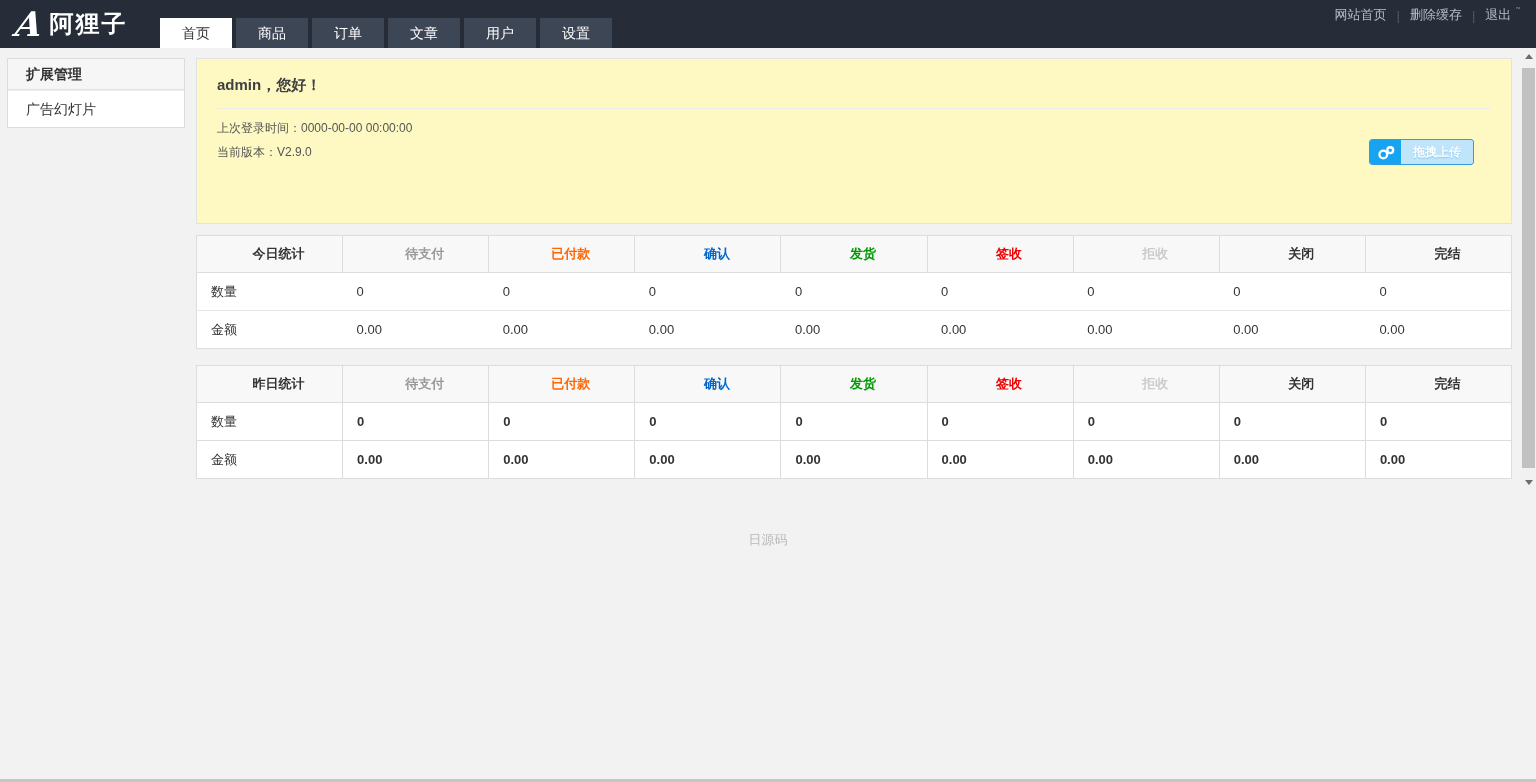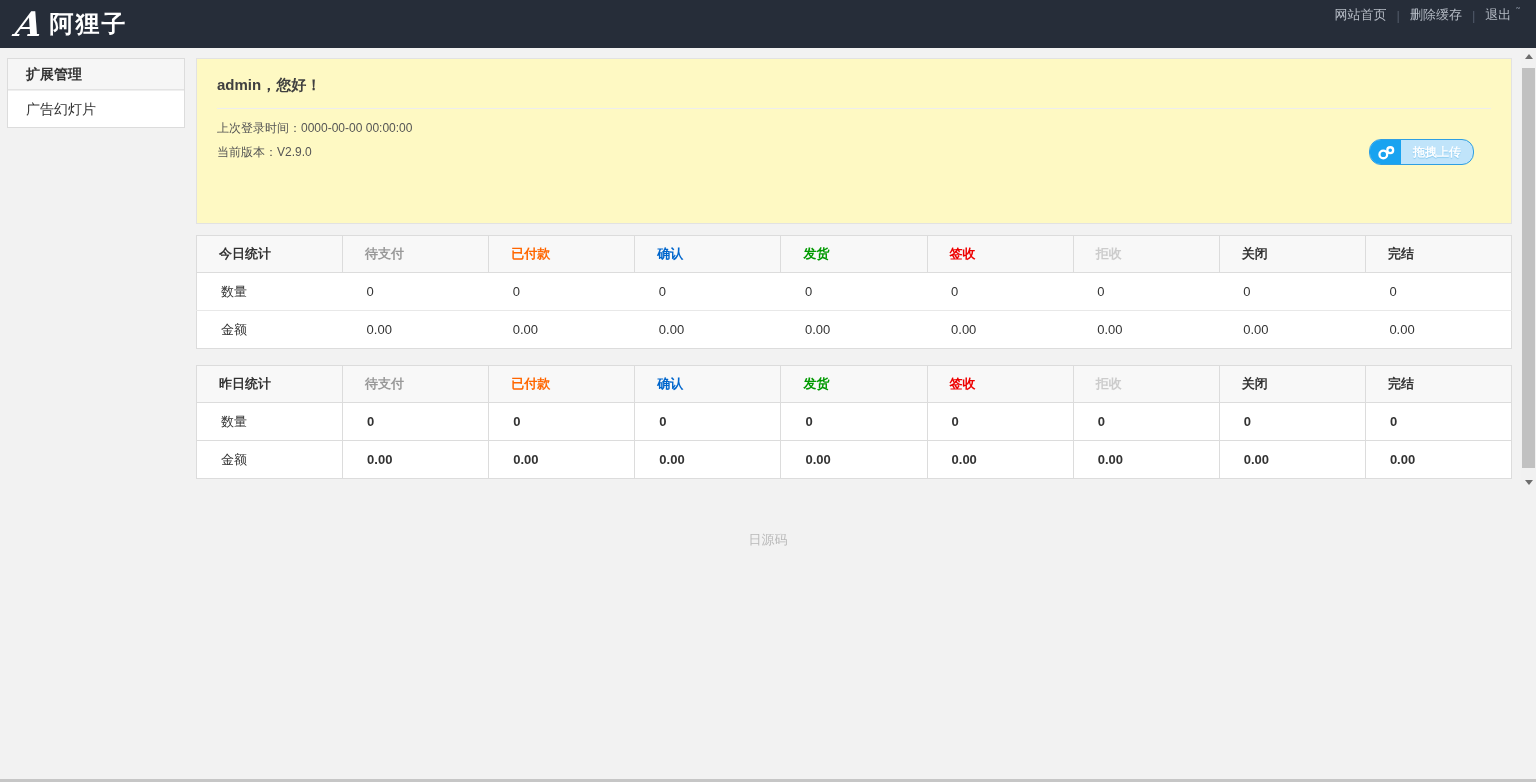--- a/index.html
+++ b/index.html
@@ -35,27 +35,27 @@
   .side-item{height:37px;line-height:37px;padding-left:18px;font-size:14px;color:#333;cursor:pointer;border-top:1px solid #efefef;}
   .side-item:first-of-type{border-top:none;}
   .side-item.active{background:var(--sidebar-active);color:#fff;border-top:none;}
   
   .main{position:absolute;left:196px;top:58px;width:1316px;}
   .panel{position:relative;background:#fef9c3;border:1px solid #e2e2e2;height:166px;padding:0 20px;}
   .panel-title{font-size:15px;font-weight:700;color:#404040;padding:17px 0 13px;border-bottom:1px solid #eee;}
   .info-lines{margin-top:7px;}
   .info-line{height:24px;line-height:24px;font-size:12px;color:#555;}
   .sms-value{color:var(--sms-red);font-weight:700;margin-left:2px;}
-  .upload-btn{position:absolute;right:37px;top:80px;width:105px;height:26px;display:flex;align-items:stretch;border:1px solid #2f9fe2;border-radius:12px;overflow:hidden;background:#c0e4fa;cursor:pointer;}
+  .upload-btn{position:absolute;right:37px;top:80px;width:105px;height:26px;display:flex;align-items:stretch;border:1px solid #2f9fe2;border-radius:3px;overflow:hidden;background:#c0e4fa;cursor:pointer;}
   .upload-icon-zone{width:31px;background:var(--accent-blue);display:flex;align-items:center;justify-content:center;flex:none;}
   .upload-label{flex:1;text-align:center;line-height:24px;font-size:12px;font-weight:700;color:#fdfeff;text-shadow:0 1px 1px #84c8ef;}
   
   .stat-table{width:100%;border-collapse:collapse;background:#fff;table-layout:fixed;border:1px solid #dcdcdc;}
-  .stat-table th{height:37px;padding:0 4px 0 22px;text-align:left;font-size:13px;font-weight:700;background:#f8f8f8;border:1px solid #dcdcdc;color:#333;}
-  .stat-table td{height:38px;padding:0 4px 0 24px;font-size:13px;color:#333;}
+  .stat-table th{height:37px;padding:0 4px 0 22px;text-align:center;font-size:13px;font-weight:700;background:#f8f8f8;border:1px solid #dcdcdc;color:#333;}
+  .stat-table td{height:38px;padding:0 4px 0 14px;font-size:13px;color:#333;}
   .t1{margin-top:11px;}
   .t1 td{border-top:1px solid #e8e8e8;}
   .t2{margin-top:16px;}
   .t2 td{border:1px solid #dcdcdc;}
   .t2 td.cell-value{font-weight:700;}
   
   .footer{position:absolute;top:531px;left:0;width:1536px;text-align:center;font-size:13px;color:#b9b9b9;}
   
   .scrollbar{position:absolute;right:0;top:48px;width:15px;height:442px;background:#f1f1f1;}
   .sb-btn{position:absolute;left:0;width:15px;height:16px;cursor:pointer;}
@@ -67,20 +67,28 @@
   .bottom-bar{position:absolute;bottom:0;left:0;width:1536px;height:3px;background:#c6c6c6;}
 </style>
 </head>
 <body>
 
 <div class="topbar">
   <div class="logo">
     <span class="logo-a">A</span>
     <span class="logo-text">阿狸子</span>
   </div>
+  <div class="nav-tabs">
+      <div class="nav-tab active">首页</div>
+      <div class="nav-tab">商品</div>
+      <div class="nav-tab">订单</div>
+      <div class="nav-tab">文章</div>
+      <div class="nav-tab">用户</div>
+      <div class="nav-tab">设置</div>
+    </div>
   <div class="topbar-links">
       <span class="top-link">网站首页</span>
       <span class="link-sep">|</span>
       <span class="top-link">删除缓存</span>
       <span class="link-sep">|</span>
       <span class="top-link">退出</span>
       <span class="logout-caret">˜</span>
     </div>
 </div>
 

